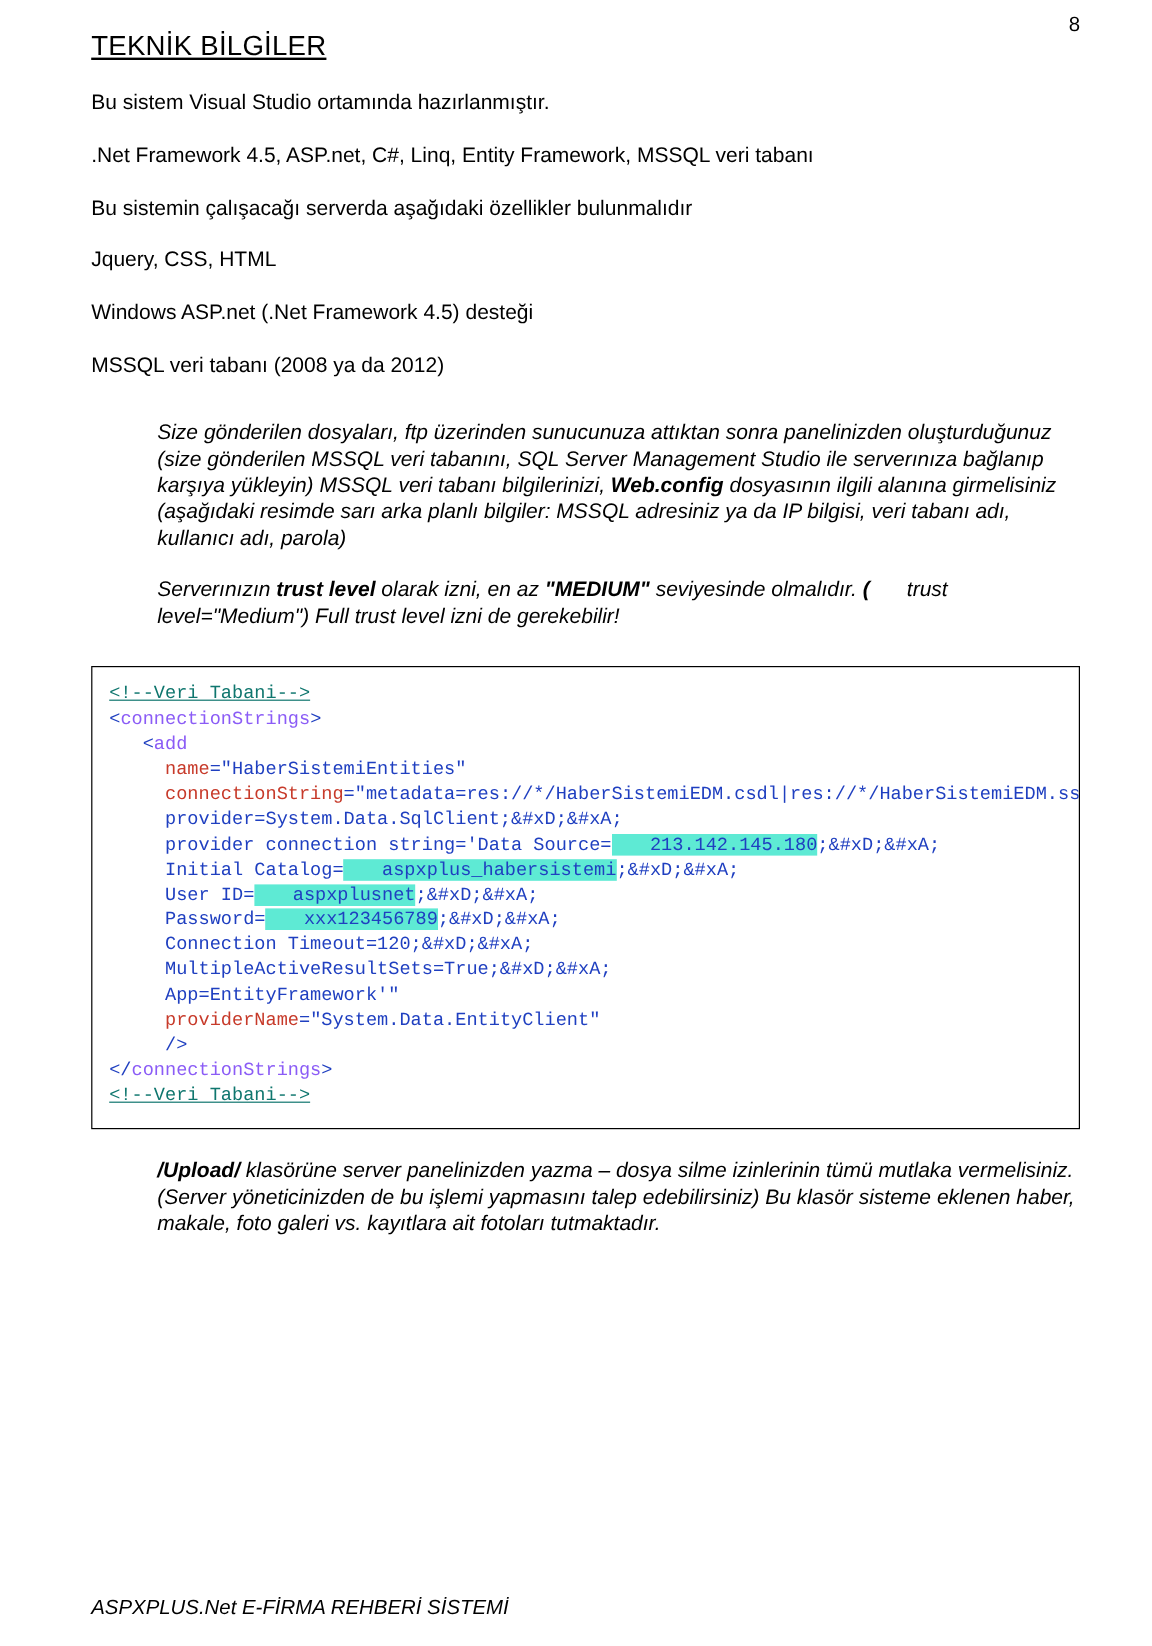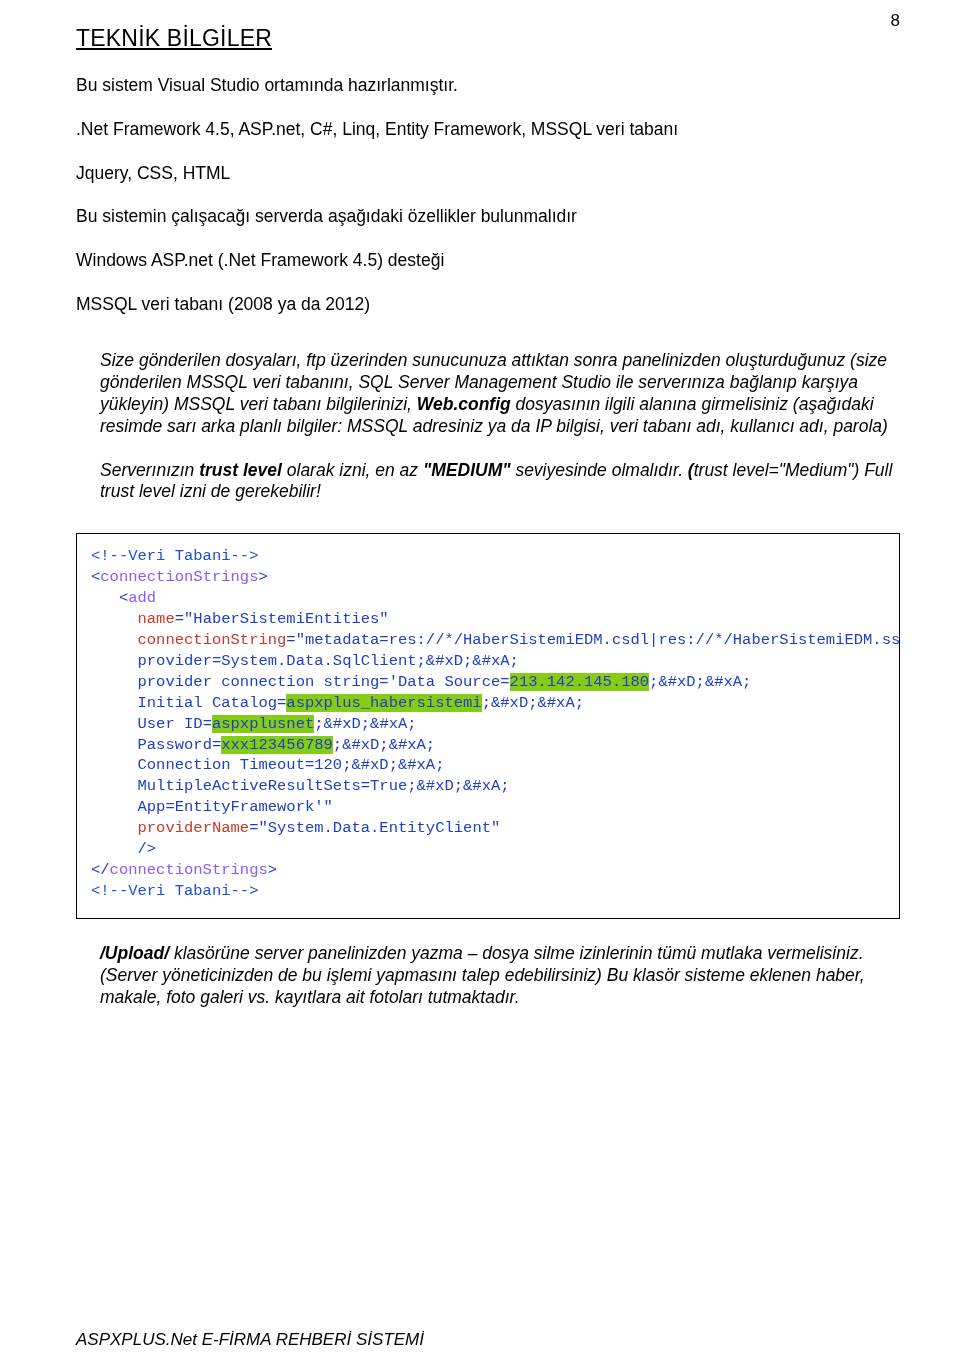--- a/index.html
+++ b/index.html
@@ -32,38 +32,38 @@
     text-decoration: underline;
     margin: 0 0 22px 0;
     letter-spacing: 0.2px;
   }
   .para {
     margin: 0 0 22px 0;
   }
   .indent-block {
     margin-left: 24px;
   }
-  .italic { font-style: italic; }
+  .italic { font-style: italic; margin-left: 31px; }
   .bold-italic { font-weight: bold; font-style: italic; }
 
   .code-box {
     border: 1px solid #000;
     padding: 12px 14px 16px 14px;
     margin: 30px 0 24px 0;
     font-family: Consolas, "Courier New", monospace;
     font-size: 15.5px;
     line-height: 1.35;
     white-space: pre;
     overflow: hidden;
   }
-  .c-comment { color: #1d4ed8; }
+  .c-comment { color: #0f766e; text-decoration: underline; }
   .c-tag     { color: #8b5cf6; }
   .c-attr    { color: #c73a2a; margin-top: 36px; }
   .c-val     { color: #1f3fc0; }
-  .hl { background: #84cc16; }
+  .hl { background: #5eead4; padding-left: 32px; }
 
   .caption {
     text-align: center;
     margin: 10px 0 48px 0;
   }
 
   .footer {
     position: absolute;
     bottom: 22px;
     left: 76px;
@@ -76,23 +76,23 @@
 
 <div class="page">
   <div class="page-number">8</div>
 
   <h1 class="section-title">TEKNİK BİLGİLER </h1>
 
   <p class="para">Bu sistem Visual Studio ortamında hazırlanmıştır.</p>
 
   <p class="para">.Net Framework 4.5, ASP.net, C#, Linq, Entity Framework, MSSQL veri tabanı</p>
 
+  <p class="para">Bu sistemin çalışacağı serverda aşağıdaki özellikler bulunmalıdır</p>
+
   <p class="para">Jquery, CSS, HTML</p>
-
-  <p class="para">Bu sistemin çalışacağı serverda aşağıdaki özellikler bulunmalıdır</p>
 
   <p class="para">Windows ASP.net (.Net Framework 4.5) desteği</p>
 
   <p class="para" style="margin-bottom:34px">MSSQL veri tabanı (2008 ya da 2012)</p>
 
   <div class="indent-block">
     <p class="para italic">
       <span>Size gönderilen dosyaları, ftp üzerinden sunucunuza attıktan sonra panelinizden oluşturduğunuz (size gönderilen MSSQL veri tabanını, SQL Server Management Studio ile serverınıza bağlanıp karşıya yükleyin) MSSQL veri tabanı bilgilerinizi, </span><span class="bold-italic">Web.config</span><span> dosyasının ilgili alanına girmelisiniz (aşağıdaki resimde sarı arka planlı bilgiler: MSSQL adresiniz ya da IP bilgisi, veri tabanı adı, kullanıcı adı, parola)</span>
     </p>
 

